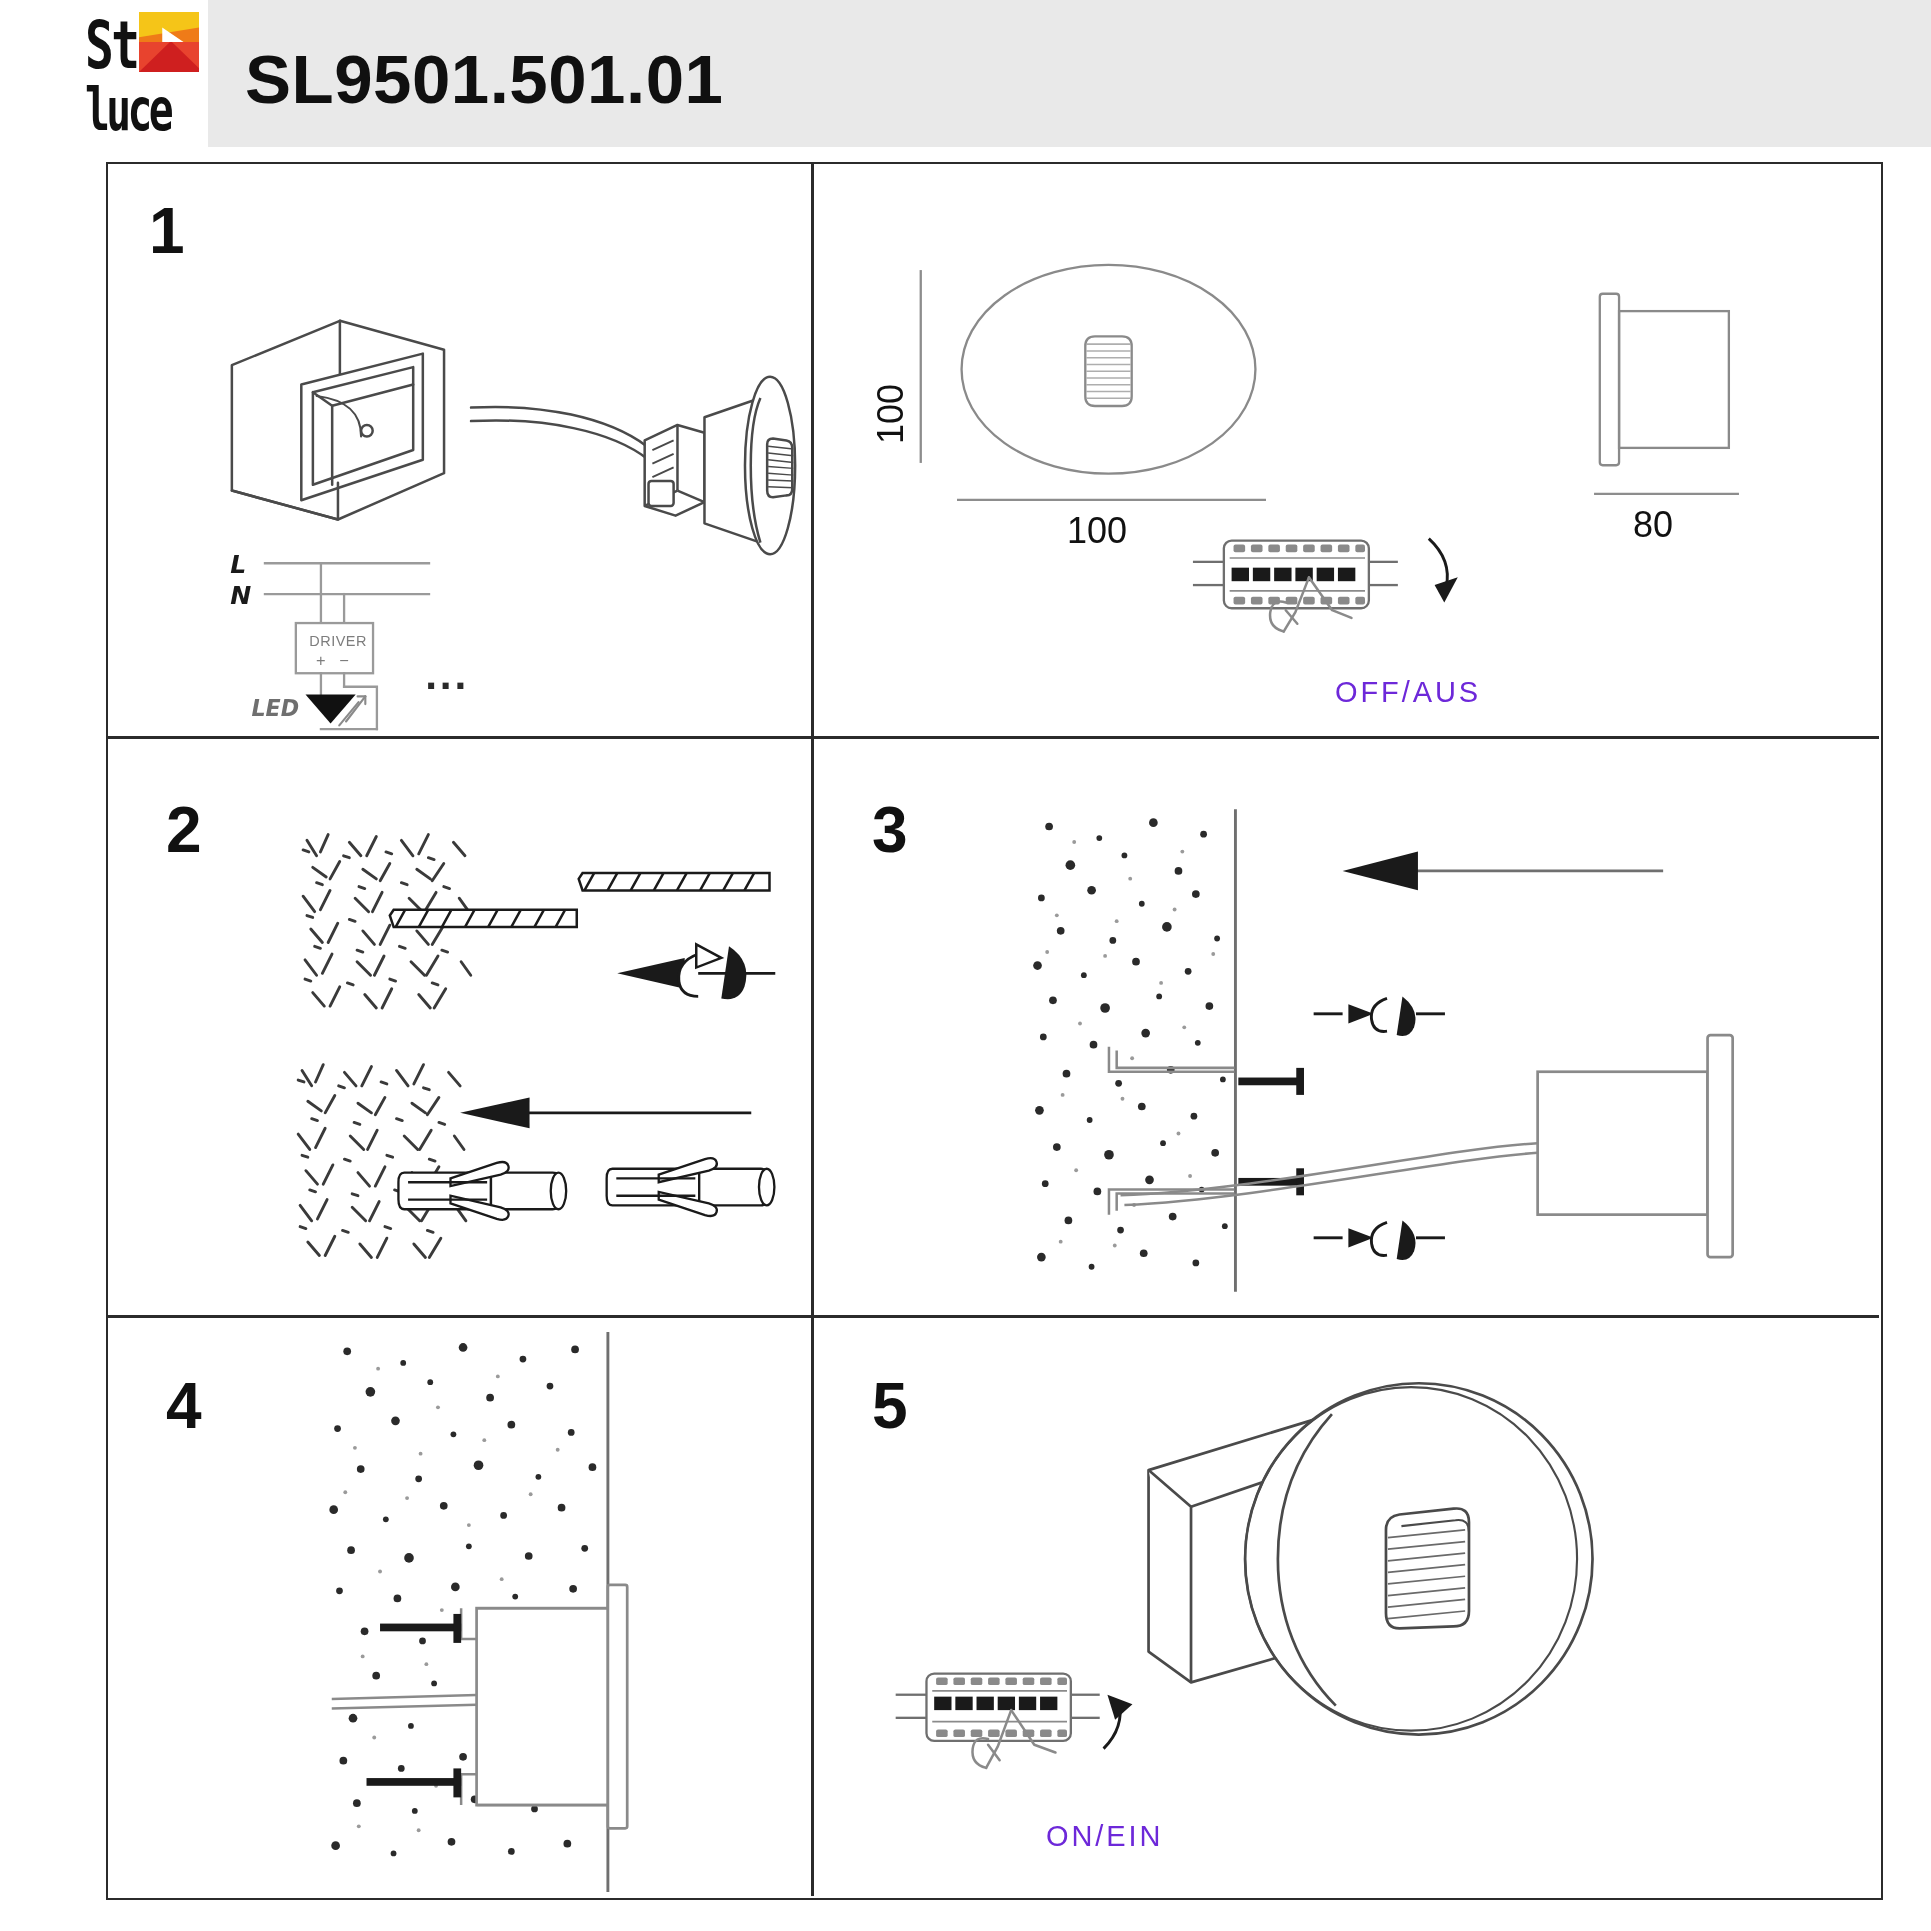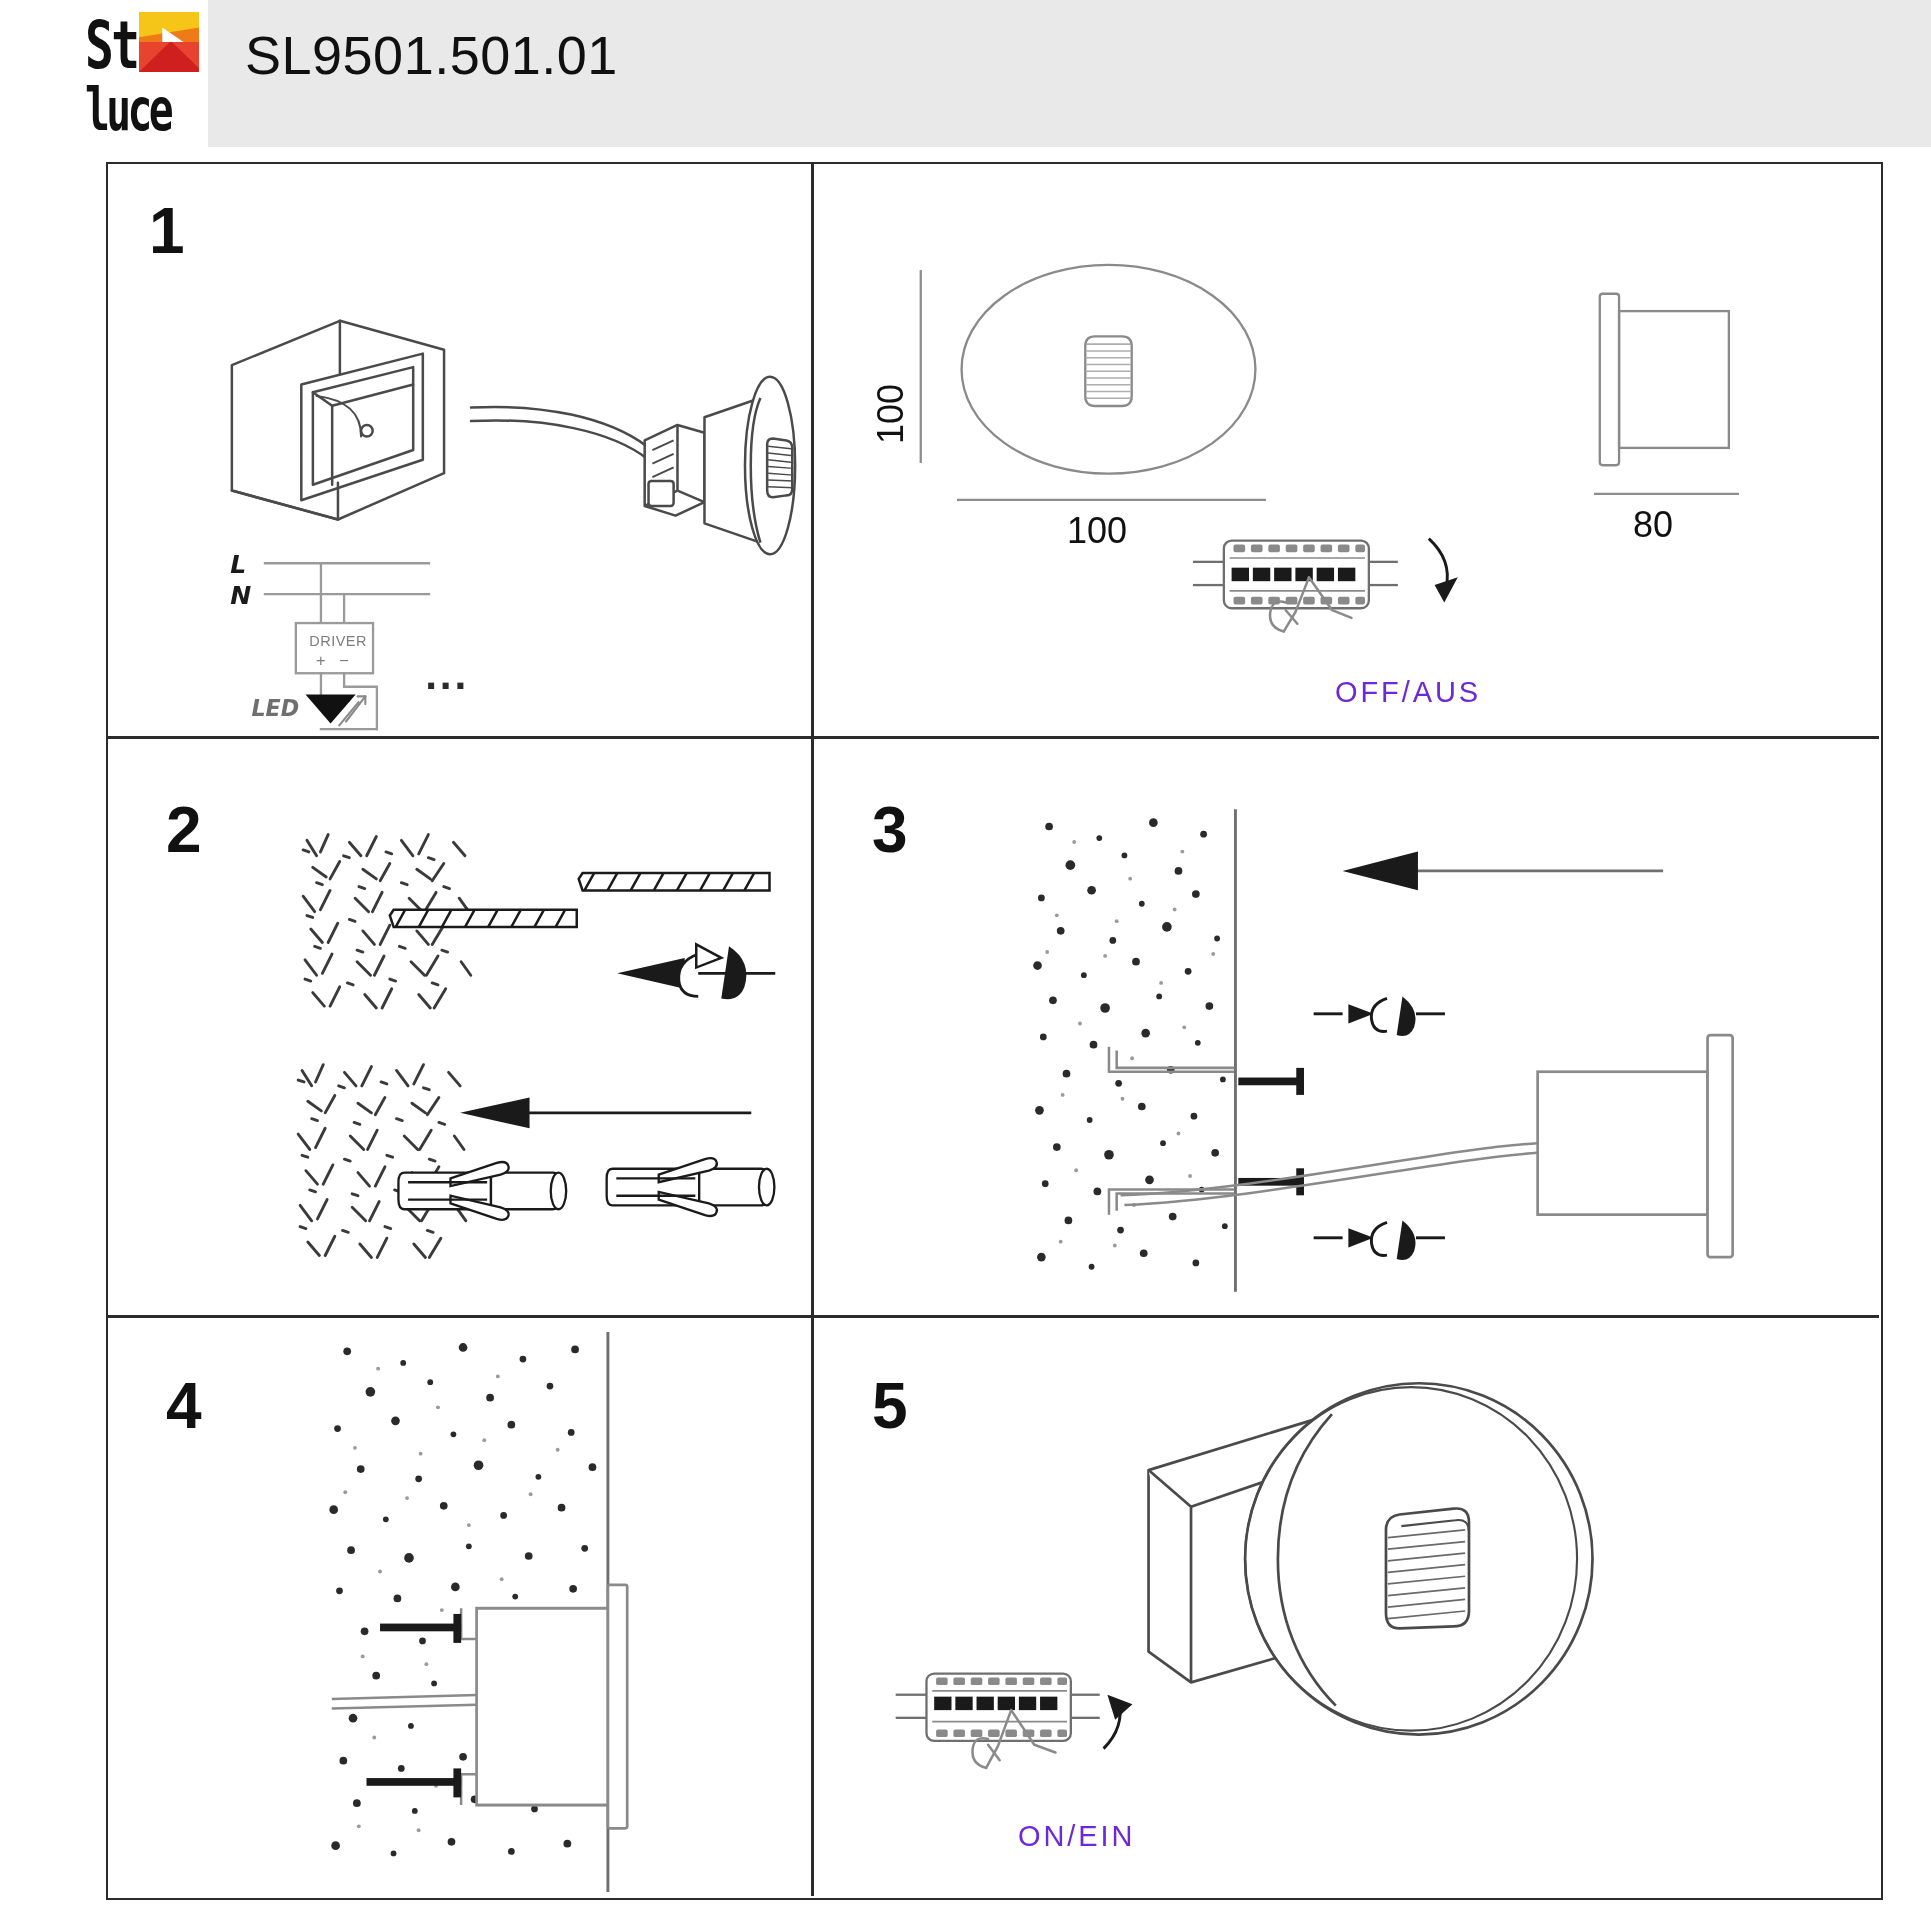--- a/index.html
+++ b/index.html
@@ -65,23 +65,23 @@
     transform: scaleY(1.35) scaleX(0.94);
     transform-origin: left top;
   }
   #logo-mark {
     position: absolute;
     left: 54px; top: 3.9px;
     width: 60px; height: 60px;
   }
   #title {
     position: absolute;
-    left: 220px; top: 24px;
-    font-size: 54px;
-    font-weight: 400;
+    left: 220px; top: 40px;
+    font-size: 69px;
+    font-weight: 700;
     letter-spacing: 0.5px;
     color: #101010;
     white-space: nowrap;
   }
 
   
   #grid {
     position: absolute;
     left: 81px; top: 162px;
     width: 1777px;
@@ -747,18 +747,18 @@
           <path d="M96,110 q-16,-4 -14,-20 q2,-14 16,-10"></path>
           <path d="M98,86 l12,16"></path>
         </g>
 
         <g fill="none" stroke="#1a1a1a" stroke-width="3">
           <path d="M218,90 q22,-22 16,-50"></path>
         </g>
         <polygon points="222,34 248,44 230,60" fill="#1a1a1a"></polygon>
       </svg>
 
-      <div class="cap" style="left:204px; top:502px;">ON/EIN</div>
+      <div class="cap" style="left:232px; top:502px;">ON/EIN</div>
     </div>
 
   </div>
 </div>
 
 
 </body></html>

